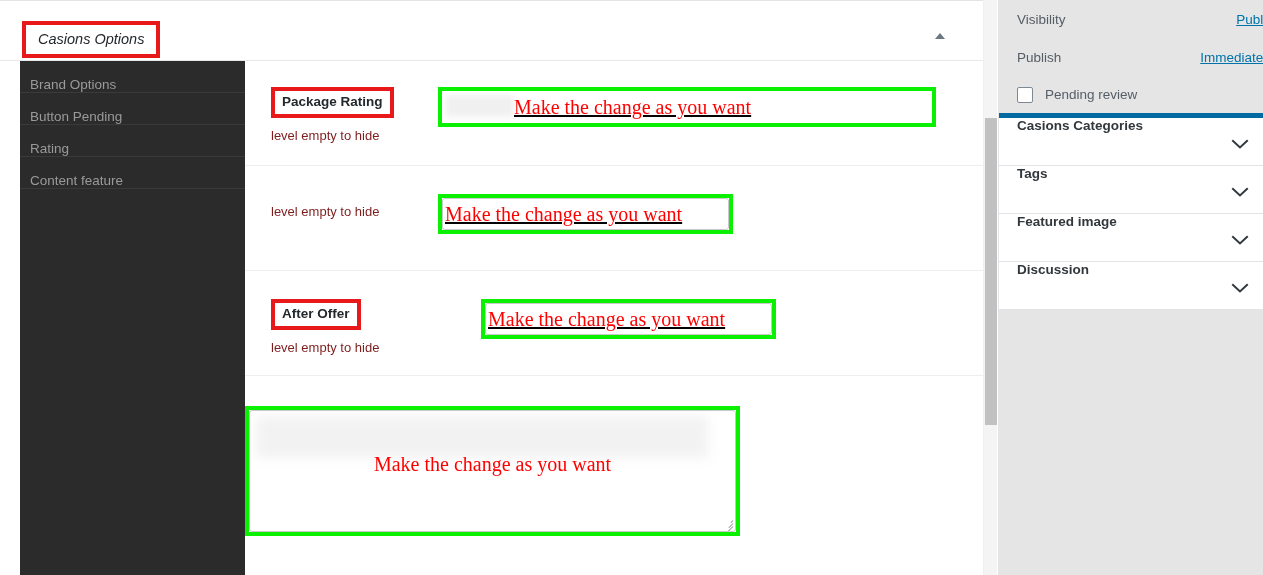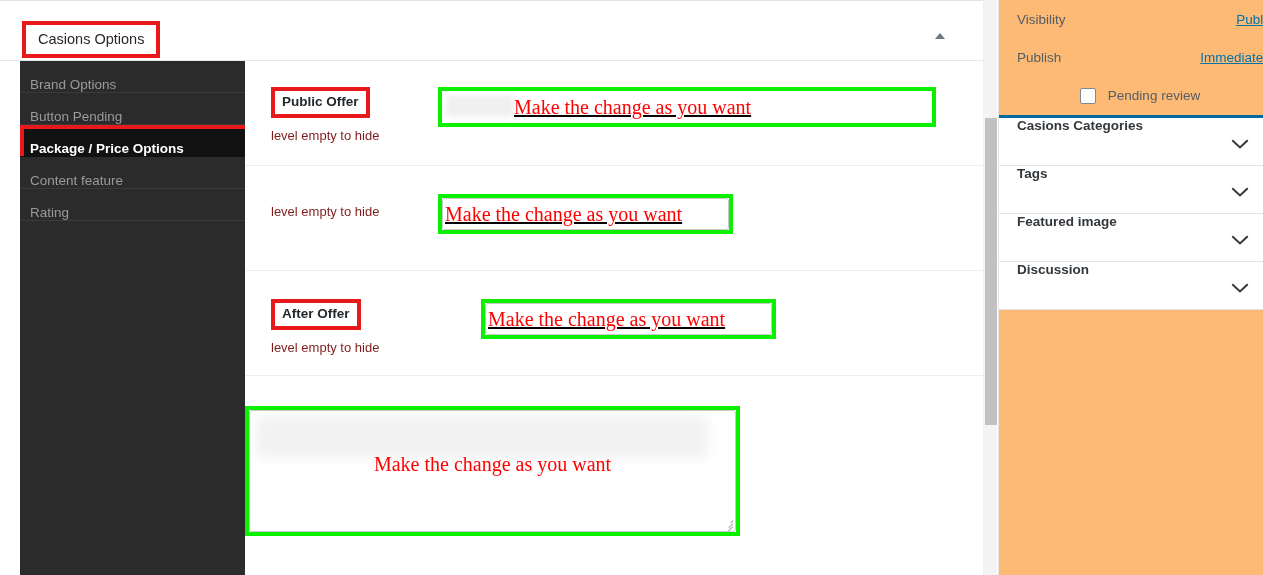--- a/index.html
+++ b/index.html
@@ -39,20 +39,21 @@
   #metabox-title-box {
     position: absolute;
     left: 22px; top: 19px;
     padding: 5px 12px 6px 12px;
     border: 4px solid #e8191b;
     background: #ffffff;
     font-size: 14.5px;
     color: #23282d;
     line-height: 1.25;
     white-space: nowrap;
+    font-style: italic;
   }
   #collapse-caret {
     position: absolute;
     left: 932px; top: 26px;
     width: 16px; height: 16px;
     cursor: pointer;
   }
   #collapse-caret svg { display: block; }
 
   
@@ -237,21 +238,21 @@
     width: 12px; height: 307px;
     background: #c1c1c1;
     cursor: pointer;
   }
 
   
   #sidebar {
     position: absolute;
     left: 998px; top: 0;
     width: 265px; height: 575px;
-    background: #fdba74;
+    background: #e5e5e5;
     border-left: 1px solid #e2e4e7;
   }
   .pub-row {
     position: relative;
     display: flex;
     align-items: center;
     height: 38px;
     padding: 0 0 0 18px;
     font-size: 13.5px;
     color: #555d66;
@@ -264,22 +265,21 @@
     text-decoration: underline;
     font-size: 13.5px;
     cursor: pointer;
     white-space: nowrap;
   }
   #pending-row {
     display: flex;
     align-items: center;
     height: 42px;
     padding-left: 18px;
-    border-bottom: 3px solid #0369a1;
-    justify-content: center;
+    border-bottom: 5px solid #0369a1;
   }
   #pending-box {
     width: 16px; height: 16px;
     border: 1px solid #7e8993;
     background: #fff;
     border-radius: 2px;
     cursor: pointer;
     flex: none;
   }
   #pending-label {
@@ -326,36 +326,33 @@
       </div>
     </div>
 
     <div id="tabs">
       <div class="tab">
         <span>Brand Options</span>
       </div>
       <div class="tab">
         <span>Button Pending</span>
       </div>
-      <div class="tab active">
-        <span>Package / Price Options</span>
+      <div class="tab">
+        <span>Rating</span>
       </div>
       <div class="tab">
         <span>Content feature</span>
       </div>
-      <div class="tab">
-        <span>Rating</span>
-      </div>
     </div>
 
     <div id="fields">
 
       <div class="field-row r1">
         <div class="field-left">
-          <div class="label-box">Public Offer</div>
+          <div class="label-box">Package Rating</div>
           <div class="helper">level empty to hide</div>
         </div>
         <div class="field-right">
           <div class="green-ring">
             <div class="text-input wide">
               <span class="blur-chip c1"></span>
               <span class="annot in-wide">Make the change as you want</span>
             </div>
           </div>
         </div>

